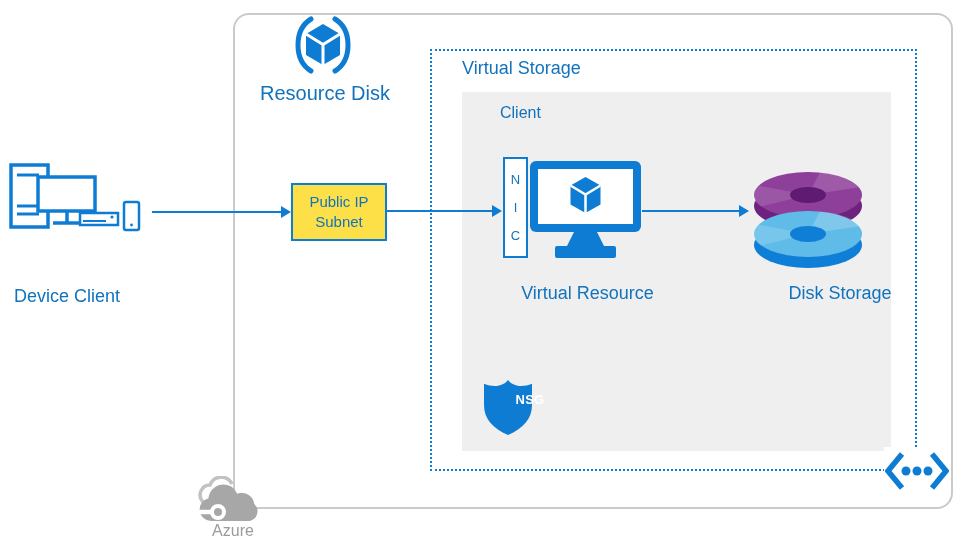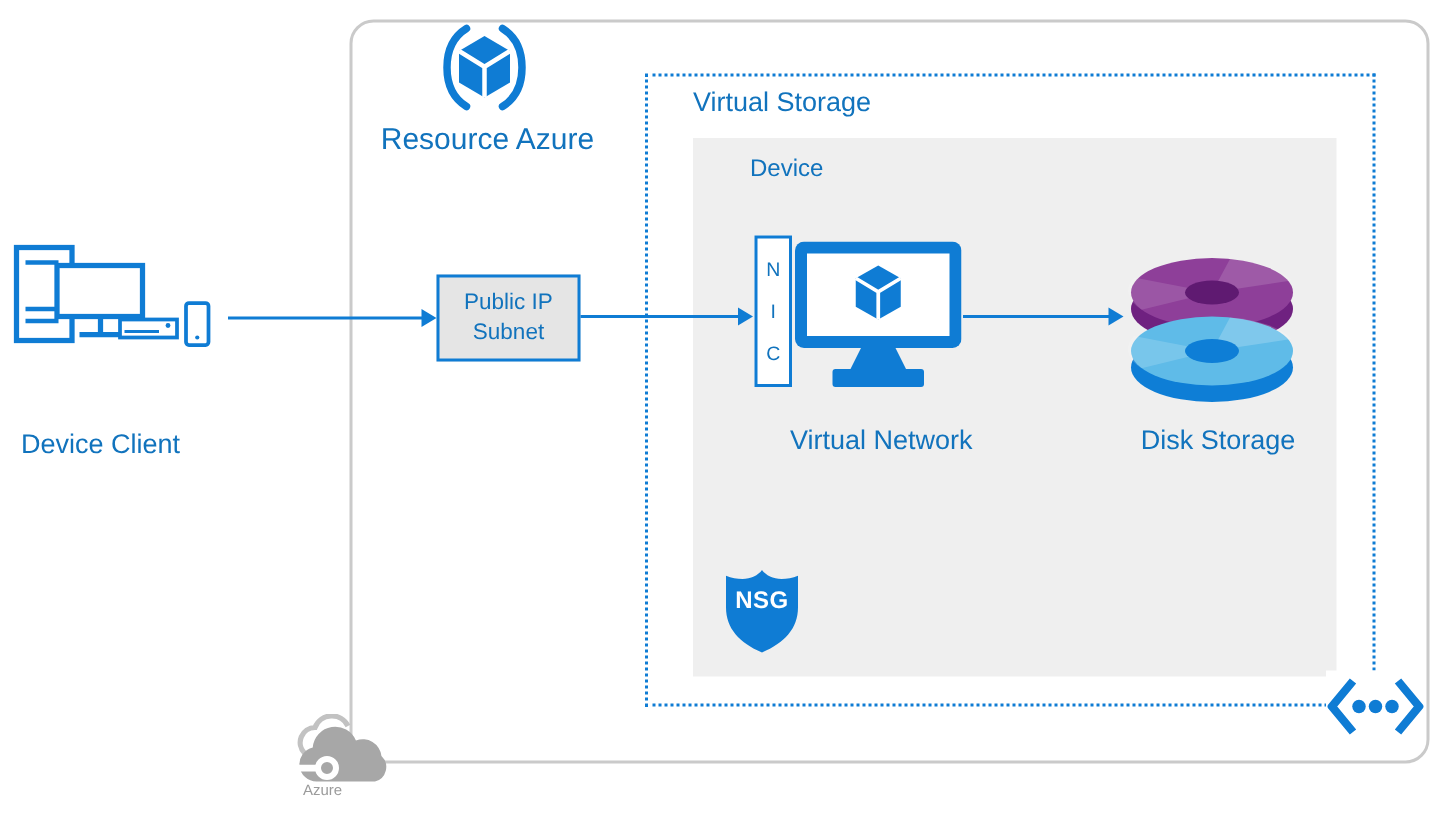--- a/index.html
+++ b/index.html
@@ -16,68 +16,68 @@
 
   .rg-container{left:233px;top:13px;width:720px;height:496px;border:2px solid var(--container-border);
                 border-radius:16px;background:#fff;box-sizing:border-box;}
   .rg-label{left:235px;top:82px;width:180px;font-size:20px;}
   .vnet-box{left:430px;top:49px;width:487px;height:422px;border:2px dotted var(--primary);box-sizing:border-box;}
   .vnet-label{left:462px;top:58px;font-size:18px;}
   .subnet-box{left:462px;top:92px;width:429px;height:359px;background:var(--subnet-bg);}
   .subnet-label{left:500px;top:104px;font-size:16px;}
 
   .pip-box{left:291px;top:183px;width:96px;height:58px;border:2px solid var(--primary);box-sizing:border-box;
-           background:#e5e5e5;display:flex;flex-direction:column;align-items:center;justify-content:center;
+           background:#fde047;display:flex;flex-direction:column;align-items:center;justify-content:center;
            color:var(--label);font-size:15px;line-height:1.35;z-index:4;}
   .nic-box{left:503px;top:157px;width:25px;height:101px;border:2px solid var(--primary);box-sizing:border-box;
            background:#fff;display:flex;flex-direction:column;align-items:center;justify-content:space-evenly;
            color:var(--label);font-size:13px;z-index:4;}
 
   .arrow{height:2px;background:var(--primary);z-index:5;}
   .arrow-head{width:0;height:0;border-top:6px solid transparent;border-bottom:6px solid transparent;
               border-left:10px solid var(--primary);z-index:5;}
 
   .device-label{left:14px;top:258px;width:140px;font-size:18px;margin-top:28px;}
   .vm-label{left:500px;top:283px;width:175px;font-size:18px;}
-  .disk-label{left:732px;top:283px;width:160px;font-size:18px;}
+  .disk-label{left:760px;top:283px;width:160px;font-size:18px;}
 
   .nsg-wrap{left:483px;top:379px;width:50px;height:57px;}
-  .nsg-text{left:483px;top:392px;width:50px;color:#fff;font-size:16px;font-weight:600;letter-spacing:.3px;z-index:3;}
+  .nsg-text{left:505px;top:392px;width:50px;color:#fff;font-size:13px;font-weight:600;letter-spacing:.3px;z-index:3;}
 
   .vnet-corner{left:884px;top:447px;width:66px;height:47px;background:#fff;z-index:6;
                display:flex;align-items:center;justify-content:center;}
   .cloud-wrap{left:191px;top:476px;width:78px;height:48px;z-index:7;}
-  .azure-label{left:173px;top:522px;width:84px;color:var(--azure-text);font-size:10px;}
+  .azure-label{left:191px;top:522px;width:84px;color:var(--azure-text);font-size:16px;}
 
   
   .fp{fill:var(--primary);} .sp{stroke:var(--primary);fill:none;} .fw{fill:#fff;} .sw{stroke:#fff;fill:none;}
   .spw{stroke:var(--primary);fill:#fff;}
 </style>
 </head>
 <body>
 
 <div class="canvas">
 
   <div class="abs rg-container"></div>
 
   <div class="abs" style="left:293px;top:15px;width:60px;height:60px;">
     <svg width="60" height="60" viewBox="0 0 60 58">
       <path class="sp" d="M18 3 Q5 11 5 29 Q5 47 18 55" stroke-width="5" stroke-linecap="round"></path>
       <path class="sp" d="M42 3 Q55 11 55 29 Q55 47 42 55" stroke-width="5" stroke-linecap="round"></path>
       <polygon class="fp" points="30,8 47,18 47,39 30,49 13,39 13,18"></polygon>
       <path class="sw" d="M13 18 L30 28.5 L47 18 M30 28.5 L30 49" stroke-width="3"></path>
     </svg>
   </div>
-  <div class="abs lbl center rg-label">Resource Azure</div>
+  <div class="abs lbl center rg-label">Resource Disk</div>
 
   <div class="abs vnet-box"></div>
   <div class="abs lbl vnet-label">Virtual Storage</div>
 
   <div class="abs subnet-box"></div>
-  <div class="abs lbl subnet-label">Device</div>
+  <div class="abs lbl subnet-label">Client</div>
 
   <div class="abs" style="left:8px;top:158px;width:140px;height:76px;">
     <svg width="140" height="76" viewBox="0 0 140 76">
       <rect class="spw" x="3" y="7" width="37" height="62" stroke-width="3.5"></rect>
       <line class="sp" x1="9" y1="17" x2="31" y2="17" stroke-width="3"></line>
       <line class="sp" x1="9" y1="48" x2="31" y2="48" stroke-width="3"></line>
       <line class="sp" x1="9" y1="56" x2="31" y2="56" stroke-width="3"></line>
       <rect class="spw" x="30" y="19" width="57" height="34" stroke-width="3.5"></rect>
       <line class="sp" x1="59" y1="53" x2="59" y2="64" stroke-width="3.5"></line>
       <line class="sp" x1="45" y1="65" x2="74" y2="65" stroke-width="3.5"></line>
@@ -110,21 +110,21 @@
   <div class="abs" style="left:530px;top:161px;width:111px;height:98px;z-index:4;">
     <svg width="111" height="98" viewBox="0 0 111 98">
       <rect class="fp" x="0" y="0" width="111" height="71" rx="6"></rect>
       <rect class="fw" x="8" y="8" width="95" height="55"></rect>
       <polygon class="fp" points="55.5,16 70.5,24.5 70.5,43.5 55.5,52 40.5,43.5 40.5,24.5"></polygon>
       <path class="sw" d="M40.5 24.5 L55.5 33.5 L70.5 24.5 M55.5 33.5 L55.5 52" stroke-width="2.5"></path>
       <polygon class="fp" points="44,71 67,71 74,85 37,85"></polygon>
       <rect class="fp" x="25" y="85" width="61" height="12" rx="2"></rect>
     </svg>
   </div>
-  <div class="abs lbl center vm-label">Virtual Network</div>
+  <div class="abs lbl center vm-label">Virtual Resource</div>
 
   <div class="abs arrow" style="left:642px;top:210px;width:98px;"></div>
   <div class="abs arrow-head" style="left:739px;top:205px;"></div>
 
   <div class="abs" style="left:750px;top:168px;width:116px;height:100px;z-index:4;">
     <svg width="116" height="100" viewBox="0 0 116 100">
       <ellipse cx="58" cy="38" rx="54" ry="23" style="fill:var(--disk-purple-side)"></ellipse>
       <ellipse cx="58" cy="27" rx="54" ry="23" style="fill:var(--disk-purple-top)"></ellipse>
       <path d="M58 27 L70 4.6 A54 23 0 0 1 111 19 Z" fill="#ffffff" opacity="0.14"></path>
       <path d="M58 27 L11 38.5 A54 23 0 0 1 6 17 Z" fill="#ffffff" opacity="0.12"></path>

